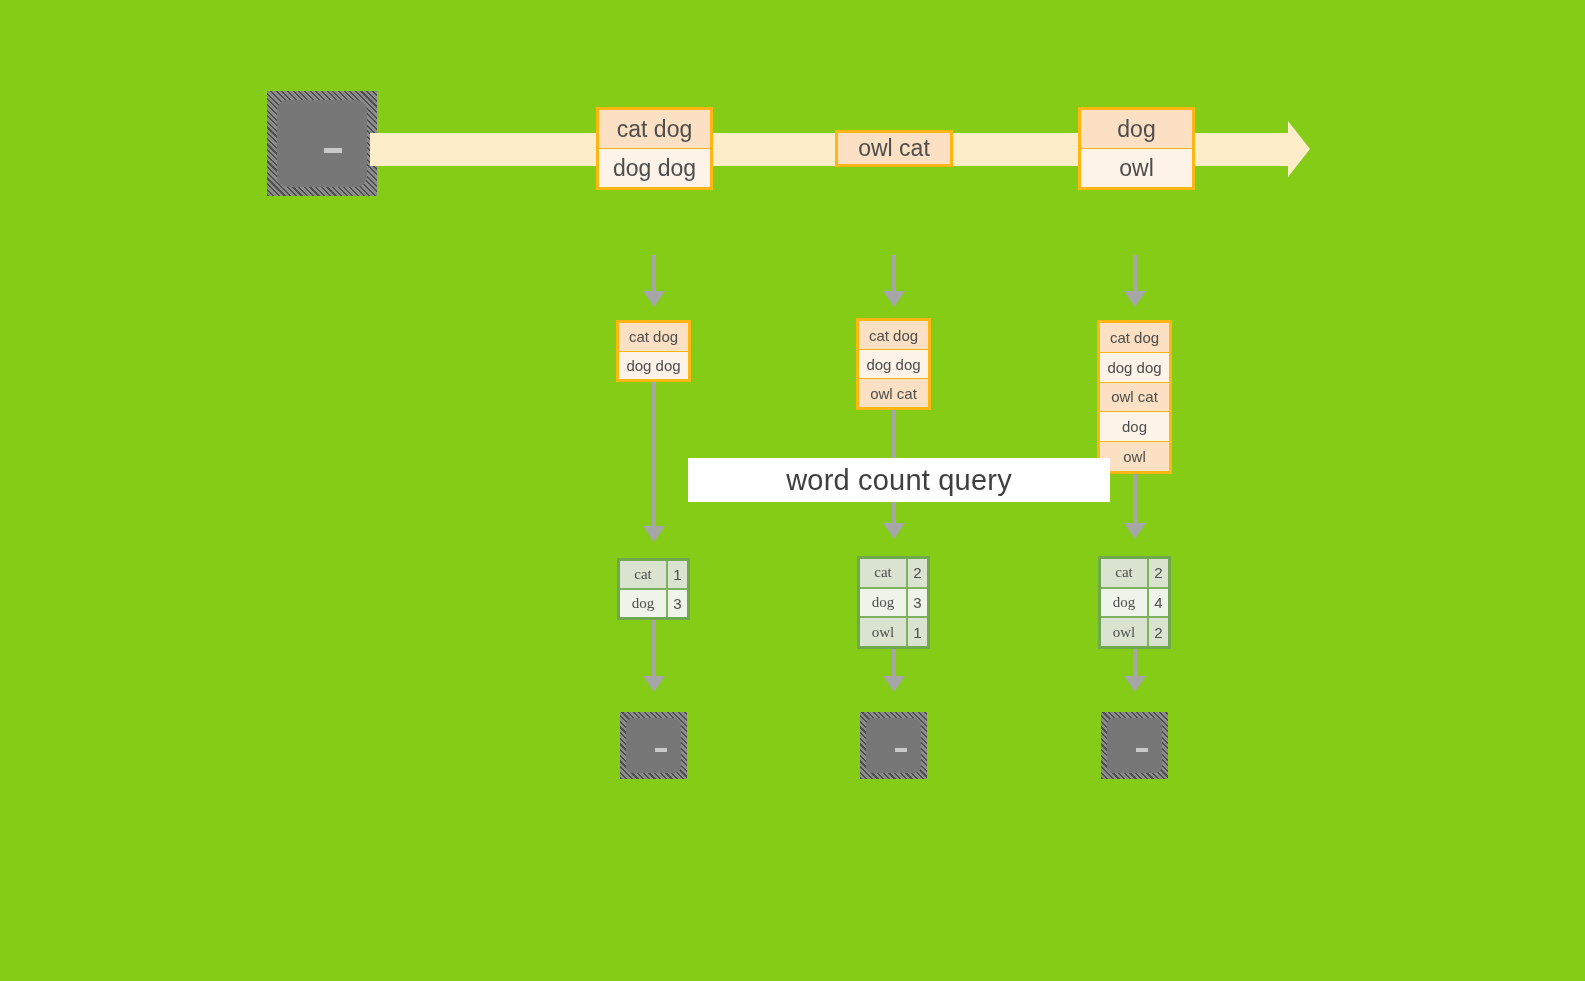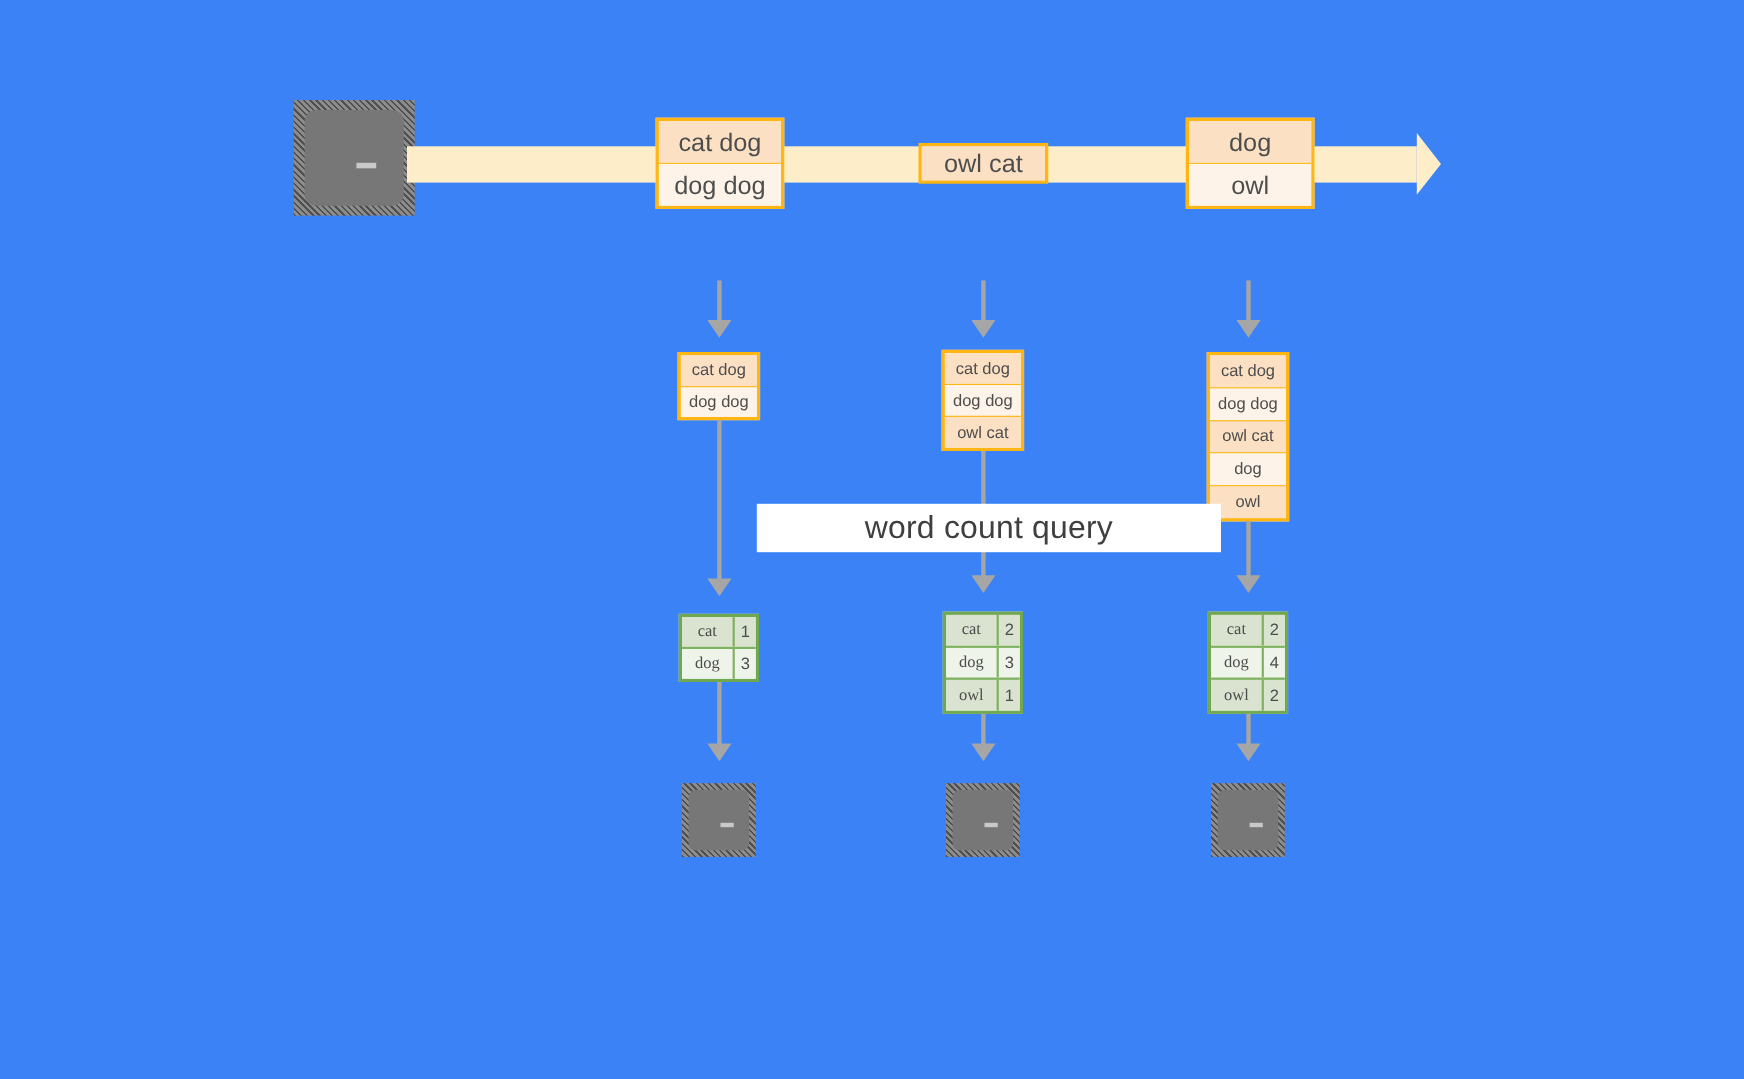--- a/index.html
+++ b/index.html
@@ -6,21 +6,21 @@
   * { box-sizing: border-box; }
   html, body {
     margin: 0; padding: 0;
     background: #000;
     font-family: "Liberation Sans", sans-serif;
   }
   #stage {
     position: relative;
     width: 1585px;
     height: 981px;
-    background: #3b82f6;
+    background: #84cc16;
     overflow: hidden;
   }
 
   
   .term-icon {
     position: absolute;
     background-color: #7f7f7f;
     background-image:
       repeating-linear-gradient(45deg,
         rgba(0,0,0,0.38) 0px, rgba(0,0,0,0.38) 1.5px,

